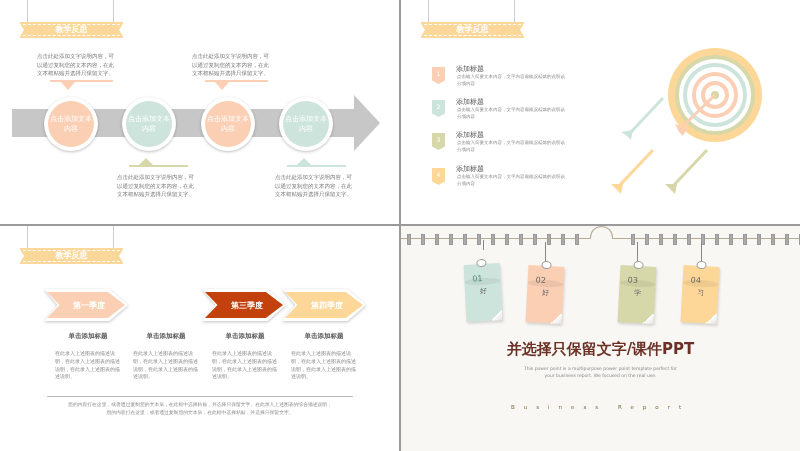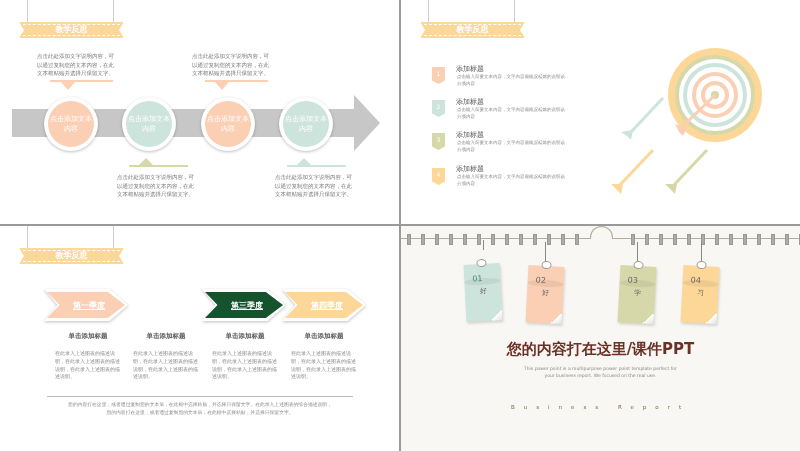--- a/index.html
+++ b/index.html
@@ -32,21 +32,21 @@
   .tri-up { position:absolute; width:0; height:0; border-left:7px solid transparent; border-right:7px solid transparent; border-bottom:7px solid; }
 
   
   .badge { position:absolute; left:31px; width:13px; height:17px; color:#fff; font-size:6px; text-align:center; line-height:14px; clip-path:polygon(0 0,100% 0,100% 80%,50% 100%,0 80%); }
   .item-title { position:absolute; left:55px; font-size:7px; color:#555; }
   .item-desc { position:absolute; left:56px; width:112px; font-size:4.5px; line-height:6.5px; color:#888; }
 
   
   .chev { position:absolute; top:63px; width:84px; height:32px; filter:drop-shadow(0 1px 1.5px rgba(0,0,0,0.25)); }
   .chev .out { position:absolute; inset:0; background:#fff; clip-path:polygon(0 0,78% 0,100% 50%,78% 100%,0 100%,16% 50%); }
-  .chev .in { position:absolute; left:3px; top:3px; right:3px; bottom:3px; clip-path:polygon(0 0,78% 0,100% 50%,78% 100%,0 100%,16% 50%); display:flex; align-items:center; justify-content:center; color:#fff; font-size:8px; font-weight:bold; padding-left:6px;text-decoration:underline; }
+  .chev .in { position:absolute; left:3px; top:3px; right:3px; bottom:3px; clip-path:polygon(0 0,78% 0,100% 50%,78% 100%,0 100%,16% 50%); display:flex; align-items:center; justify-content:center; color:#fff; font-size:8px; font-weight:bold; padding-left:6px; }
   .col-title { position:absolute; top:106px; width:70px; text-align:center; font-size:6.5px; font-weight:bold; color:#555; }
   .col-desc { position:absolute; top:124px; width:66px; font-size:5px; line-height:7.8px; color:#888; }
   .foot-line { position:absolute; left:47px; top:170px; width:306px; height:1px; background:#bbb; }
   .foot { position:absolute; left:40px; width:320px; text-align:center; font-size:4.8px; line-height:8px; color:#888; }
 
   
   .rail { position:absolute; left:0; top:12px; width:399px; height:1px; background:#b8ab94; }
   .hump { position:absolute; left:189px; top:0; width:23px; height:13px; border:1px solid #b8ab94; border-bottom:none; border-radius:12px 12px 0 0; background:#f8f7f3; }
   .ring { position:absolute; top:8px; width:4px; height:11px; background:#aaa; border:1px solid #999; }
   .note-card { position:absolute; top:38px; width:36px; height:57px; box-shadow:1px 2px 3px rgba(0,0,0,0.15); }
@@ -157,21 +157,21 @@
       <div class="dash b"></div>
     <span>教学反思</span>
   </div>
 
   <div class="chev" style="left:44px">
       <div class="out"></div>
       <div class="in" style="background:#fbcfb4">第一季度</div>
     </div>
   <div class="chev" style="left:202px">
       <div class="out"></div>
-      <div class="in" style="background:#14532d">第三季度</div>
+      <div class="in" style="background:#c2410c">第三季度</div>
     </div>
   <div class="chev" style="left:282px">
       <div class="out"></div>
       <div class="in" style="background:#fdd797">第四季度</div>
     </div>
 
   <div class="col-title" style="left:53px">单击添加标题</div>
   <div class="col-title" style="left:131px">单击添加标题</div>
   <div class="col-title" style="left:210px">单击添加标题</div>
   <div class="col-title" style="left:289px">单击添加标题</div>
@@ -247,19 +247,19 @@
 
   <div class="string" style="left:300px;top:16px;height:22px"></div>
   <div class="note-card" style="left:281px;top:40px;background:#fdd797;transform:rotate(3deg)">
     <div class="hole"></div>
     <div class="band2"></div>
     <div class="num">04</div>
     <div class="ch">习</div>
     <div class="curl"></div>
   </div>
 
-  <div class="title4">您的内容打在这里/课件PPT</div>
+  <div class="title4">并选择只保留文字/课件PPT</div>
   <div class="sub4">
     <div>This power point is a multipurpose power point template perfect for</div>
     <div>your business report. We focused on the real use.</div>
   </div>
   <div class="br">Business Report</div>
 </div>
 
 </body></html>

